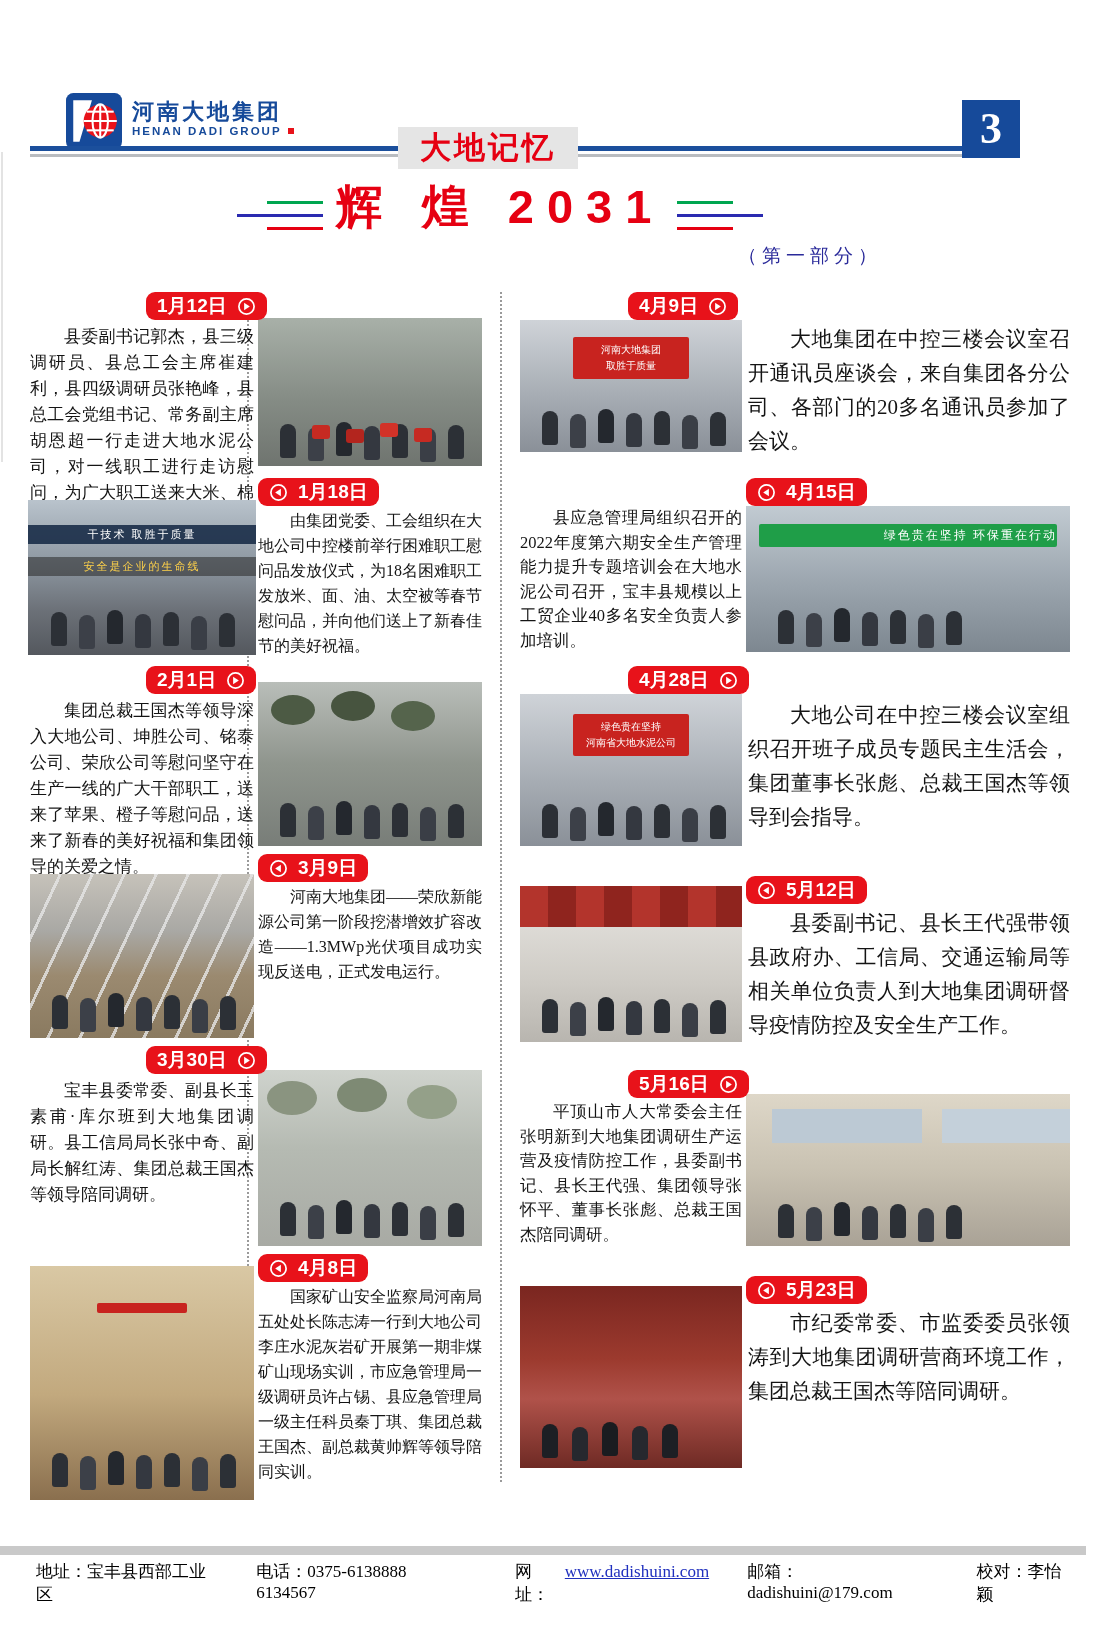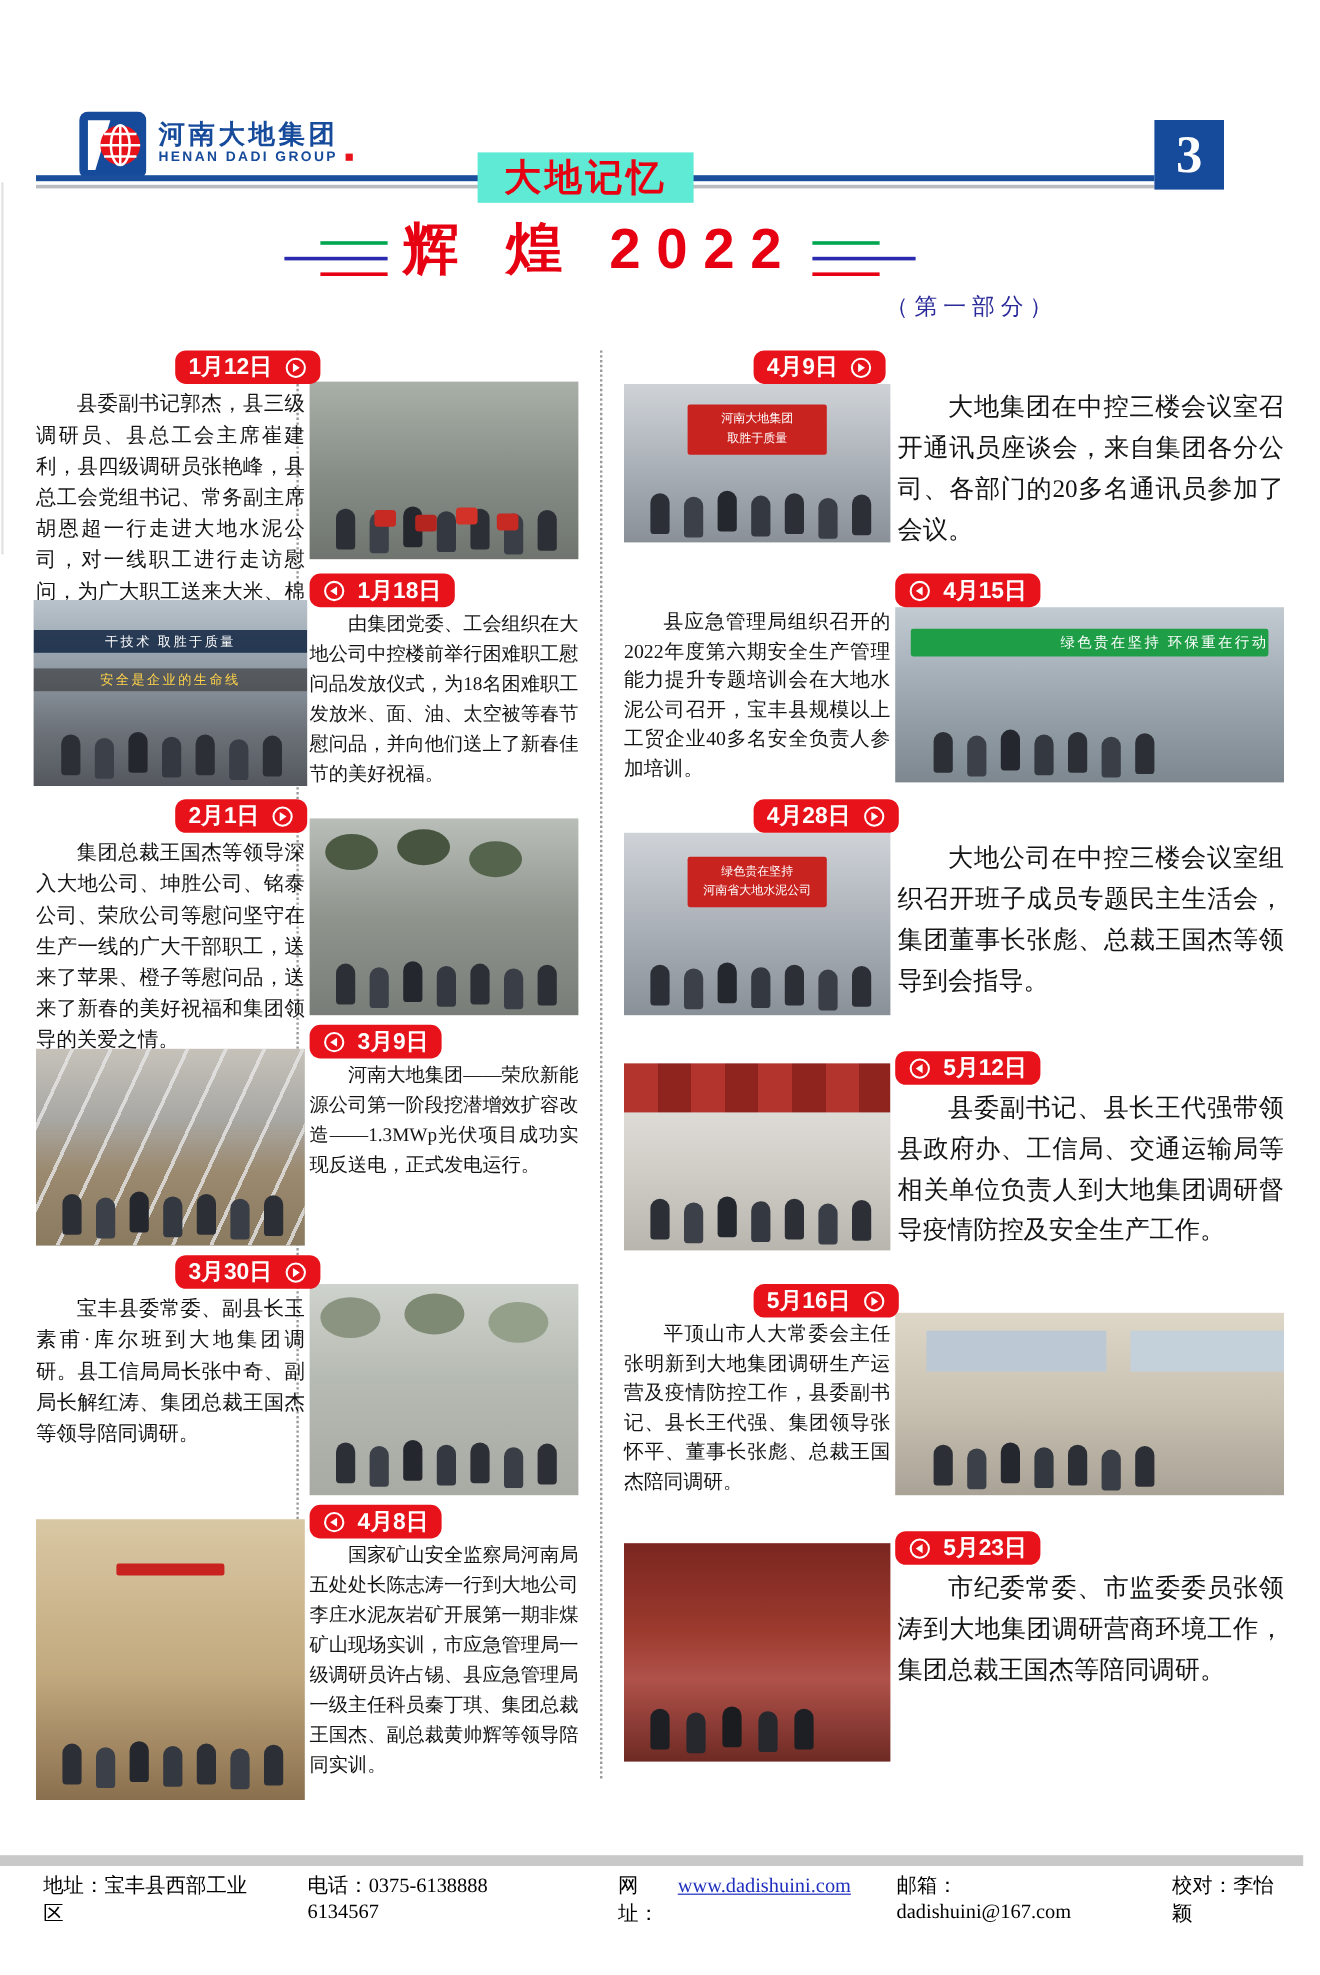--- a/index.html
+++ b/index.html
@@ -10,21 +10,21 @@
   .edge-line{position:absolute;left:1px;top:152px;width:2px;height:310px;background:#e3e3e3;}
   .logo{position:absolute;left:66px;top:93px;display:flex;gap:10px;align-items:flex-start;}
   .logo-mark{width:56px;height:56px;flex:0 0 auto;}
   .logo-text .cn{font-family:"Liberation Sans","DejaVu Sans",sans-serif;font-weight:bold;
                  color:#164a9a;font-size:22px;letter-spacing:3px;line-height:1.2;margin-top:6px;}
   .logo-text .en{font-family:"Liberation Sans","DejaVu Sans",sans-serif;font-weight:bold;
                  color:#164a9a;font-size:11.5px;letter-spacing:2px;display:flex;align-items:center;gap:6px;}
   .logo-text .en i{display:inline-block;width:6px;height:6px;background:#e8121a;}
   .rule-blue{position:absolute;left:30px;top:146px;width:932px;height:5px;background:#1b4f9c;}
   .rule-gray{position:absolute;left:30px;top:154px;width:932px;height:3px;background:#b9bcc0;}
-  .section-title{position:absolute;left:398px;top:127px;width:180px;text-align:center;background:#5eead4;
+  .section-title{position:absolute;left:398px;top:127px;width:180px;text-align:center;background:#e5e5e5;
                  color:#e60012;font-family:Liberation Mono, monospace;font-weight:bold;
                  font-size:31px;letter-spacing:3px;z-index:3;}
   .page-num{position:absolute;left:962px;top:100px;width:58px;height:58px;background:#164a9a;color:#fff;
             font-size:44px;font-weight:bold;text-align:center;line-height:58px;z-index:4;}
   .main-title{position:absolute;left:180px;top:176px;width:640px;text-align:center;color:#e60012;
               font-family:"Liberation Sans","DejaVu Sans",sans-serif;font-weight:bold;font-size:47px;
               letter-spacing:13px;}
   .deco{position:absolute;width:86px;height:34px;}
   .deco .ln{position:absolute;height:3px;}
   .deco .g{background:#00a650;top:0;}
@@ -129,21 +129,21 @@
           <i></i>
         </div>
     </div>
   </div>
 
   <div class="rule-blue"></div>
   <div class="rule-gray"></div>
   <div class="section-title">大地记忆</div>
   <div class="page-num">3</div>
 
-  <div class="main-title">辉 煌 2022</div>
+  <div class="main-title">辉 煌 2031</div>
   <div class="deco left" style="left:237px;top:201px">
     <div class="ln g"></div>
     <div class="ln b"></div>
     <div class="ln r"></div>
   </div>
   <div class="deco right" style="left:677px;top:201px">
     <div class="ln g"></div>
     <div class="ln b"></div>
     <div class="ln r"></div>
   </div>
@@ -316,18 +316,18 @@
 
   <div class="footer-bar"></div>
   <div class="footer-row">
     <span>地址：宝丰县西部工业区</span>
     <span class="sep"></span>
     <span>电话：0375-6138888　6134567</span>
     <span class="sep"></span>
     <span>网址：</span>
     <a class="weblink" href="#">www.dadishuini.com</a>
     <span class="sep"></span>
-    <span>邮箱：dadishuini@167.com</span>
+    <span>邮箱：dadishuini@179.com</span>
     <span class="sep"></span>
     <span>校对：李怡颖</span>
   </div>
 
 </div>
 
 </body></html>

